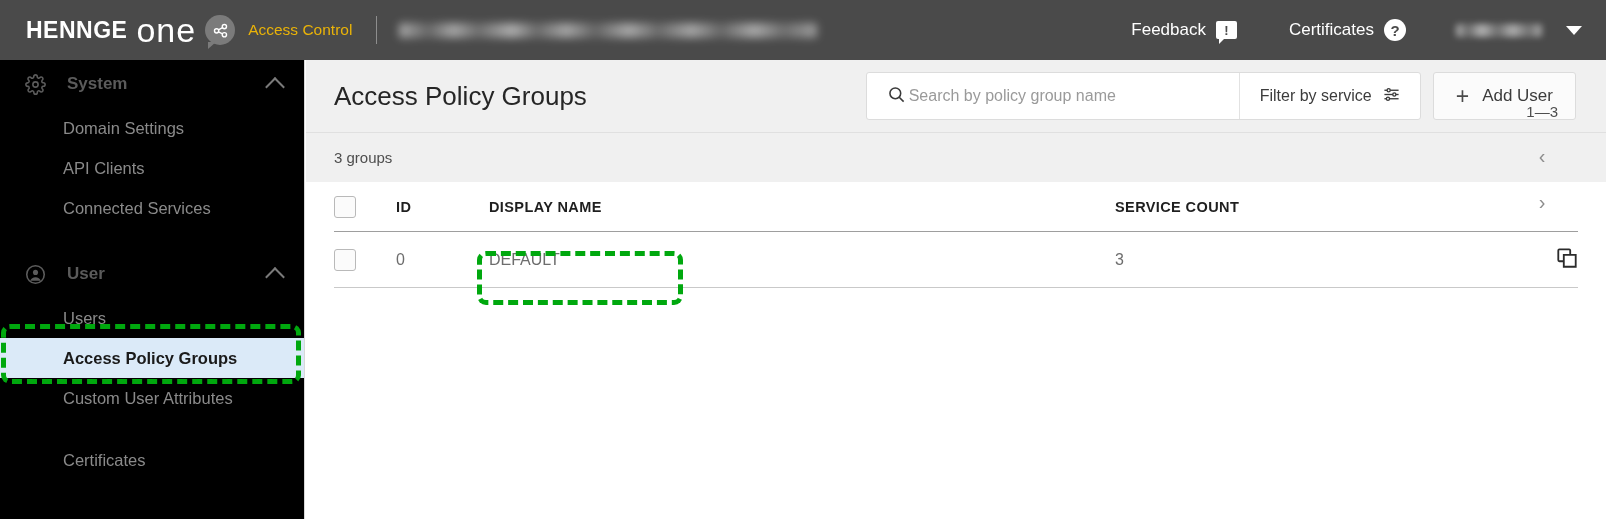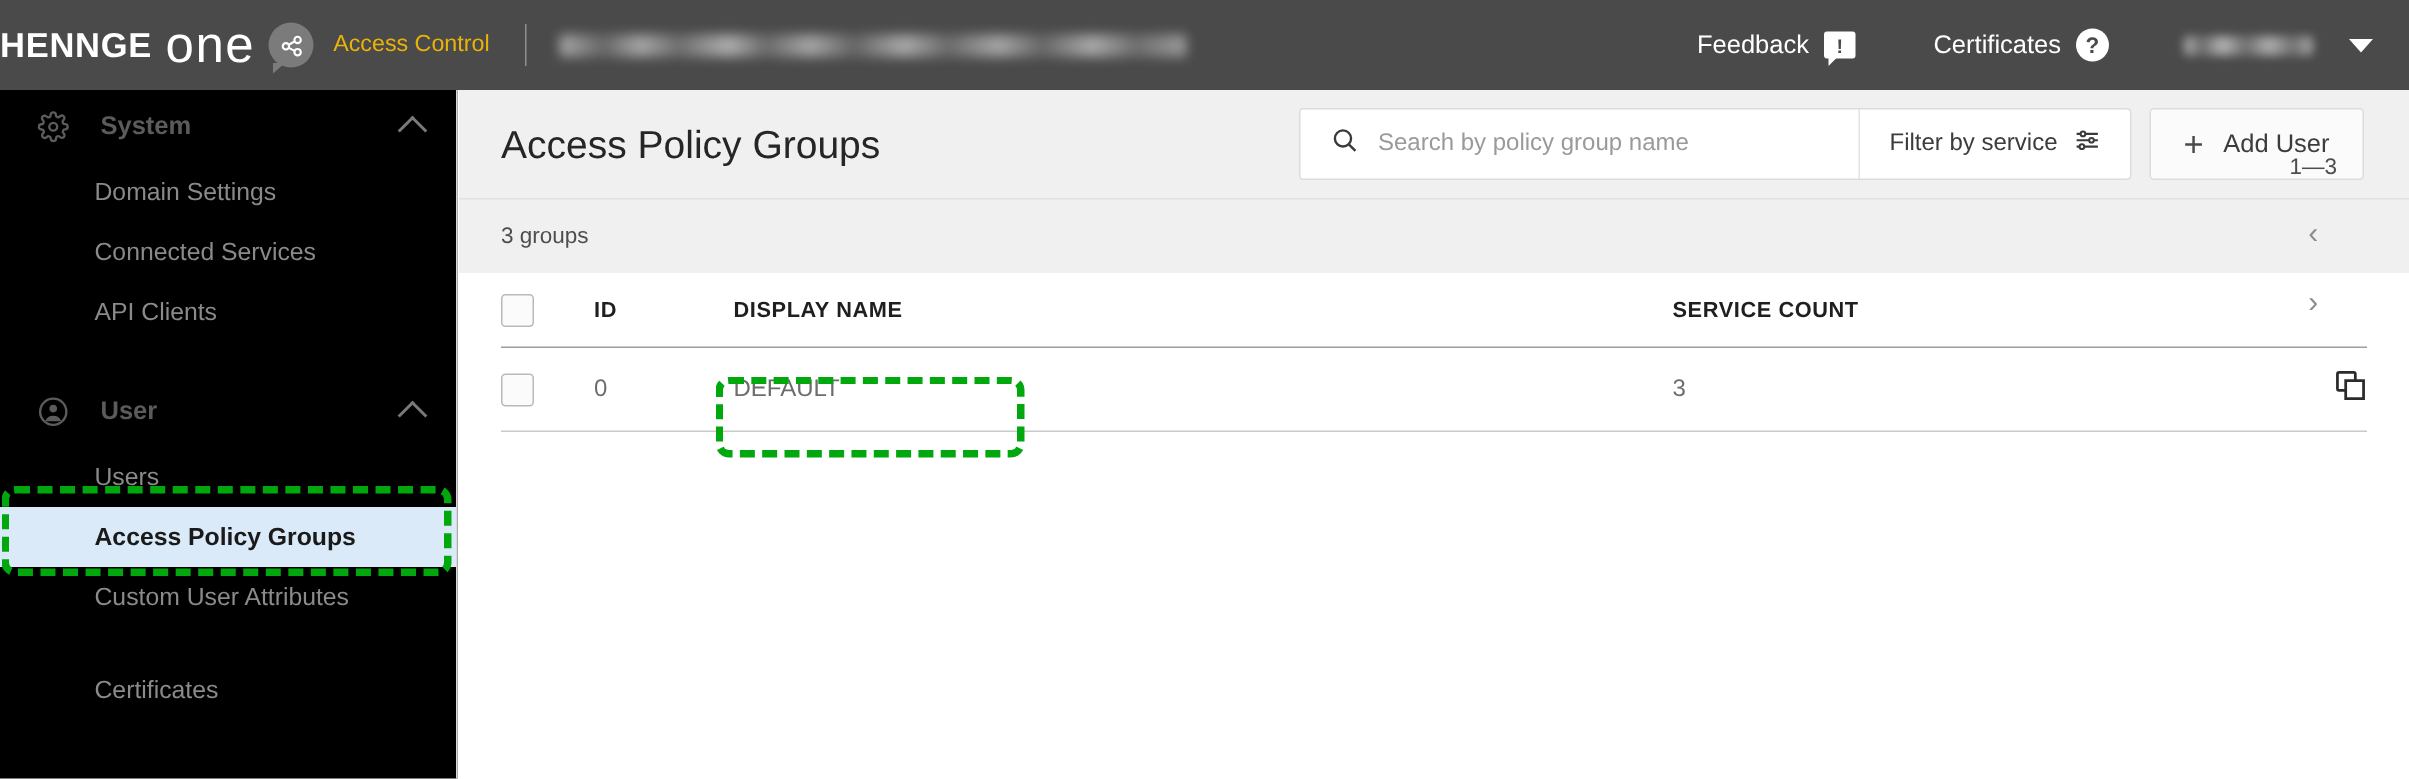--- a/index.html
+++ b/index.html
@@ -12,21 +12,21 @@
   #app { position: relative; width: 1606px; height: 519px; }
 
   
   .topbar {
     position: absolute; top: 0; left: 0;
     width: 1606px; height: 60px;
     background: #4a4a4a;
     display: flex; align-items: center;
     color: #ffffff;
   }
-  .brand { display: flex; align-items: center; }
+  .brand { display: flex; align-items: center; padding-left: 26px; }
   .brand-hengge {
     font-size: 23px; font-weight: bold; letter-spacing: .5px;
     color: #ffffff;
   }
   .brand-one {
     font-size: 34px; font-weight: normal; letter-spacing: 1px;
     color: #ffffff; margin-left: 9px;
   }
   .brand-badge {
     position: relative;
@@ -142,21 +142,21 @@
     display: flex; align-items: center; padding: 0 30px 0 28px;
   }
   .page-title { font-size: 26px; color: #262626; font-weight: normal; }
   .head-controls { margin-left: auto; display: flex; align-items: center; }
   .searchbox {
     display: flex; align-items: center;
     height: 48px; background: #ffffff;
     border: 1px solid #dcdcdc; border-radius: 3px;
   }
   .search-field {
-    display: flex; align-items: center; gap: 13px;
+    display: flex; align-items: center; gap: 3px;
     padding: 0 18px 0 20px; width: 372px; height: 100%;
   }
   .search-input {
     border: none; outline: none; background: transparent;
     font-family: "Liberation Sans", sans-serif;
     font-size: 16px; color: #555; width: 100%;
   }
   .search-input::placeholder { color: #9a9a9a; }
   .filter-btn {
     display: flex; align-items: center; gap: 11px;
@@ -256,22 +256,22 @@
       <span class="nav-sec-icon">
         <svg width="21" height="21" viewBox="0 0 24 24" fill="none" stroke="#5c5c5c" stroke-width="1.8">
           <circle cx="12" cy="12" r="3"></circle>
           <path d="M19.4 15a1.6 1.6 0 00.3 1.8l.1.1a2 2 0 11-2.8 2.8l-.1-.1a1.6 1.6 0 00-1.8-.3 1.6 1.6 0 00-1 1.5V21a2 2 0 01-4 0v-.1A1.6 1.6 0 009 19.4a1.6 1.6 0 00-1.8.3l-.1.1a2 2 0 11-2.8-2.8l.1-.1a1.6 1.6 0 00.3-1.8 1.6 1.6 0 00-1.5-1H3a2 2 0 010-4h.1A1.6 1.6 0 004.6 9a1.6 1.6 0 00-.3-1.8l-.1-.1a2 2 0 112.8-2.8l.1.1a1.6 1.6 0 001.8.3H9a1.6 1.6 0 001-1.5V3a2 2 0 014 0v.1a1.6 1.6 0 001 1.5 1.6 1.6 0 001.8-.3l.1-.1a2 2 0 112.8 2.8l-.1.1a1.6 1.6 0 00-.3 1.8V9a1.6 1.6 0 001.5 1H21a2 2 0 010 4h-.1a1.6 1.6 0 00-1.5 1z"></path>
         </svg>
       </span>
       <span class="nav-sec-label">System</span>
       <span class="chevron-up"></span>
     </div>
     <div class="nav-item">Domain Settings</div>
+    <div class="nav-item">API Clients</div>
     <div class="nav-item">Connected Services</div>
-    <div class="nav-item">API Clients</div>
 
     <div class="sec-gap"></div>
 
     <div class="nav-section">
       <span class="nav-sec-icon">
         <svg width="21" height="21" viewBox="0 0 24 24" fill="none" stroke="#5c5c5c" stroke-width="1.8">
           <circle cx="12" cy="12" r="10"></circle>
           <circle cx="12" cy="9.6" r="2.9" fill="#5c5c5c" stroke="none"></circle>
           <path d="M5.9 19.2a6.6 6.6 0 0112.2 0" fill="#5c5c5c" stroke="none"></path>
         </svg>

